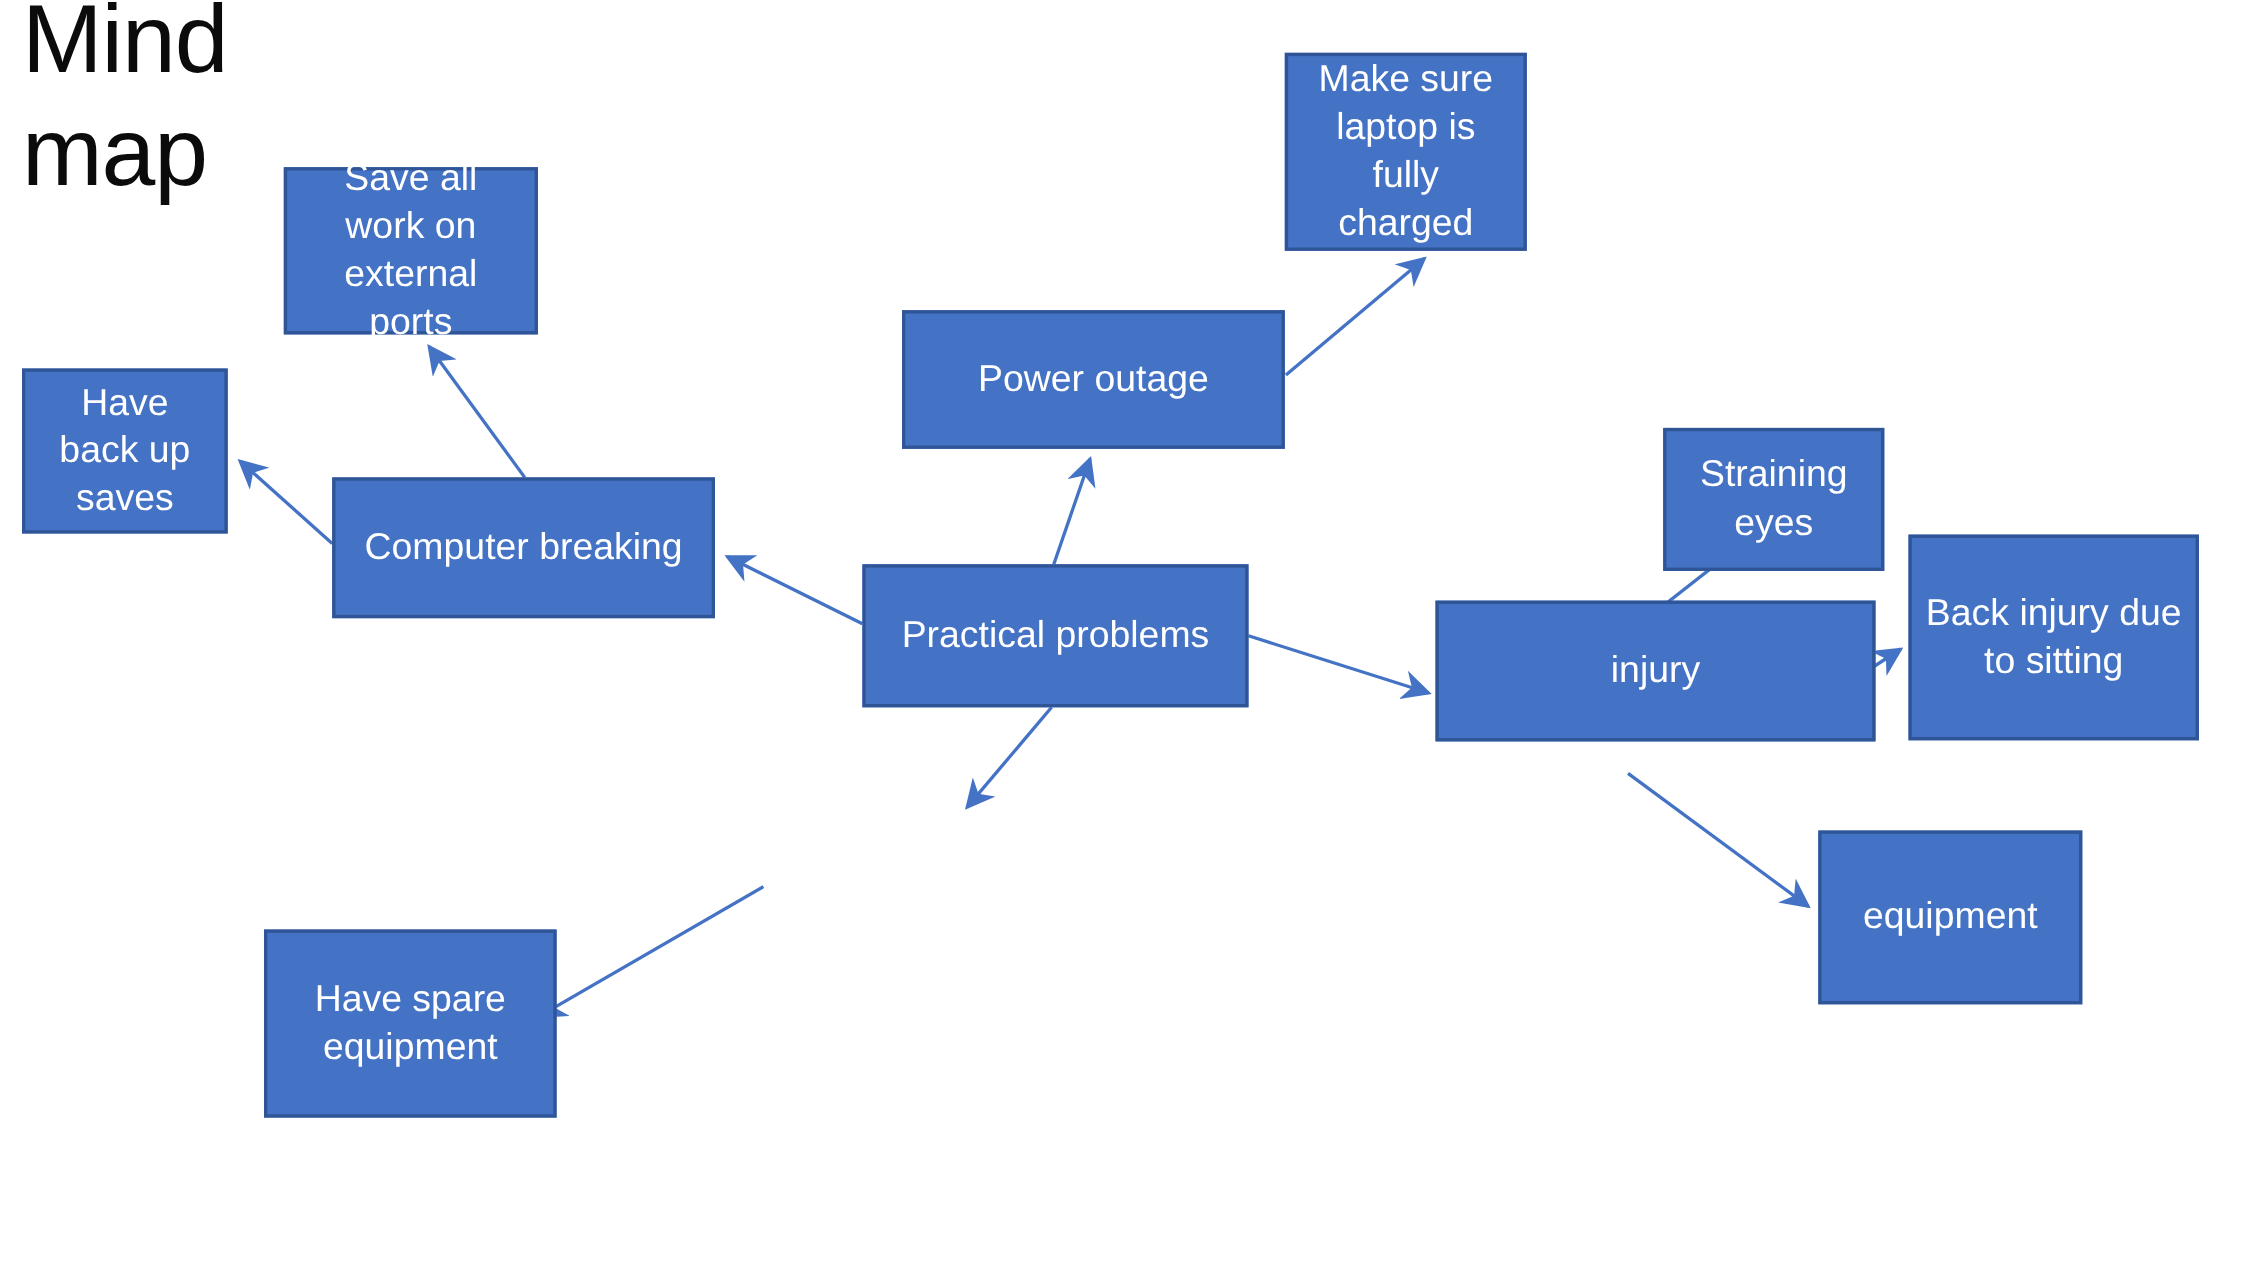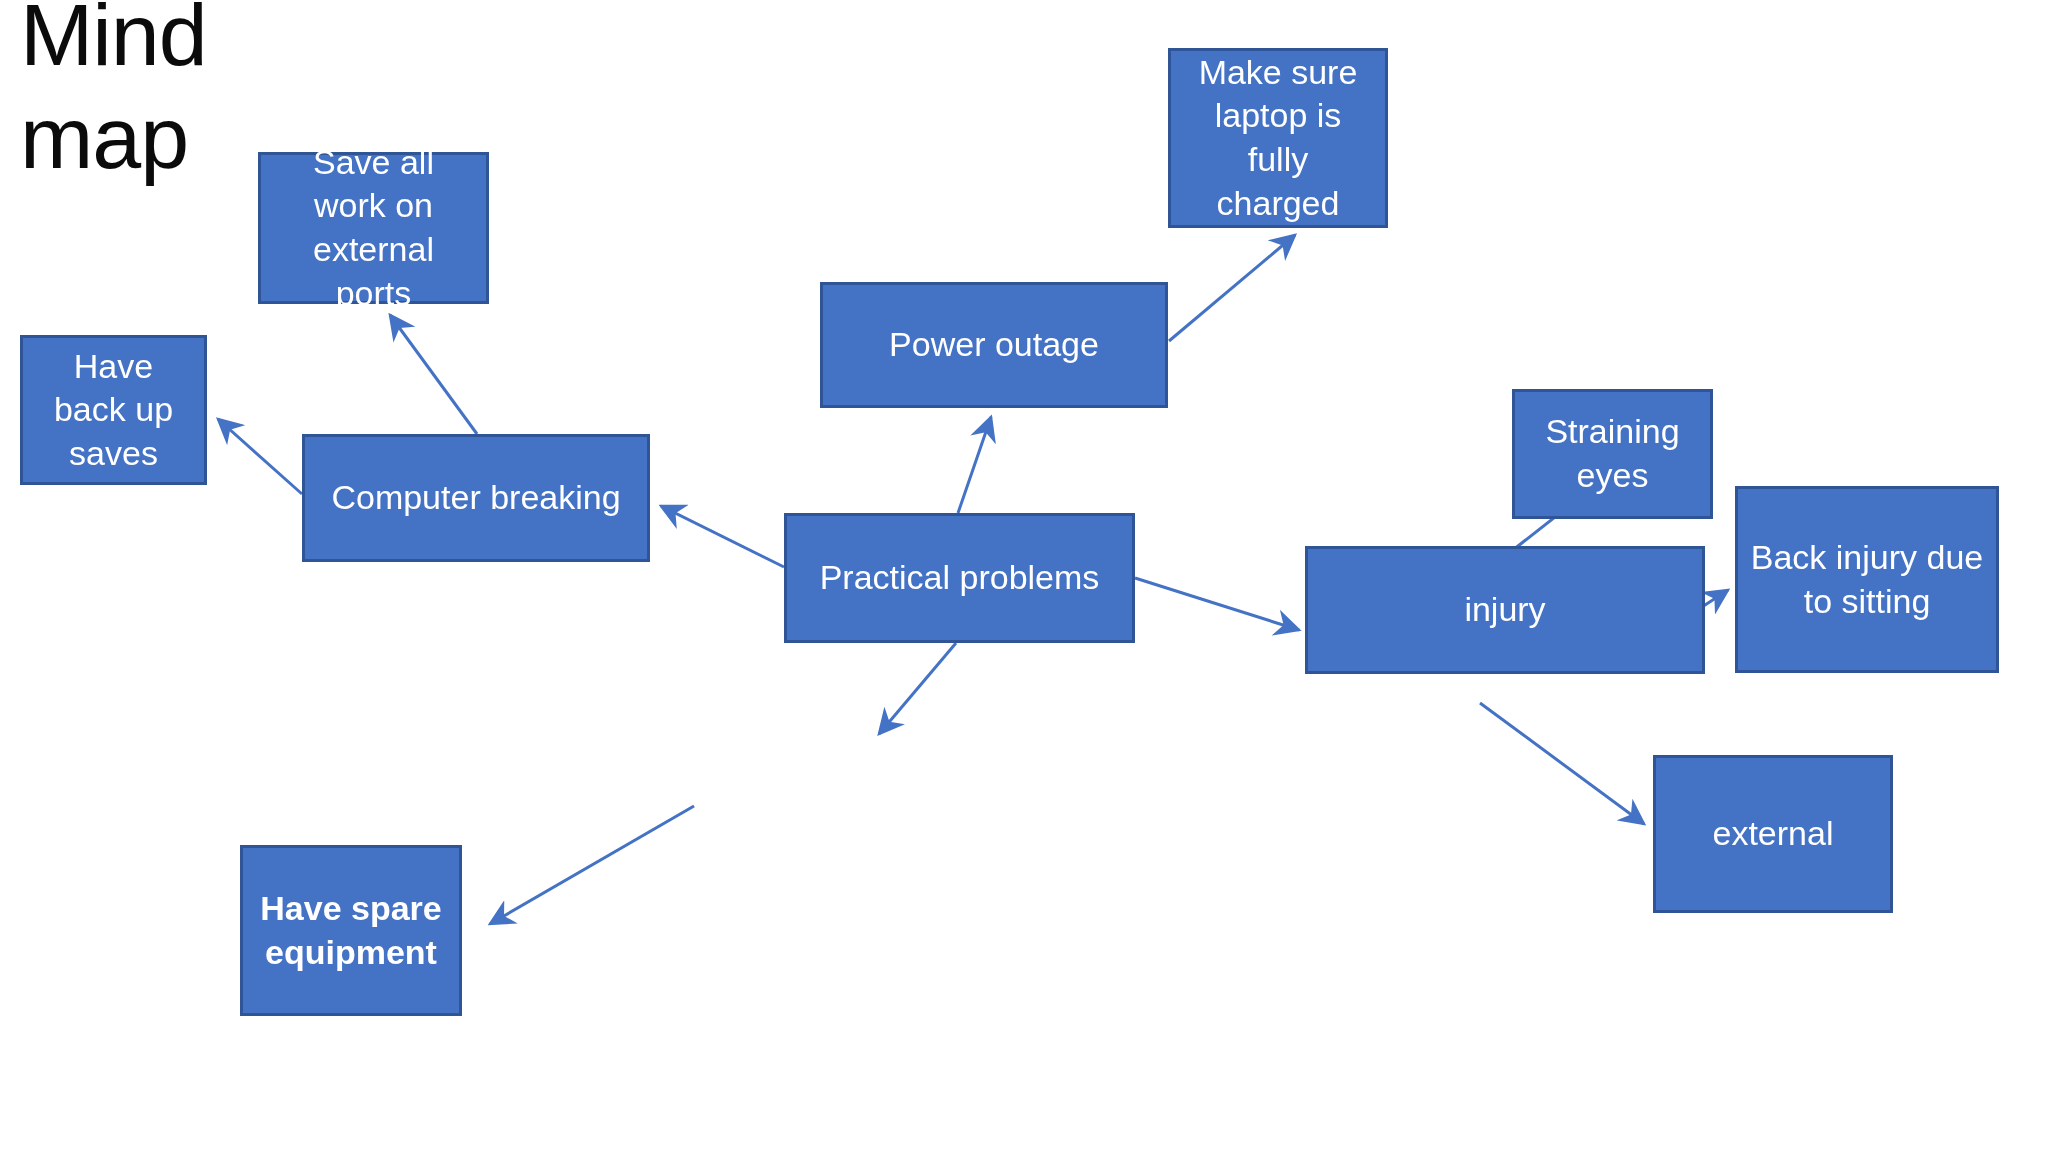--- a/index.html
+++ b/index.html
@@ -81,23 +81,23 @@
 
   <div class="node" style="left:258px;  top:152px; width:231px; height:152px;">Save all work on external ports</div>
 
   <div class="node" style="left:20px;   top:335px; width:187px; height:150px;">Have back up saves</div>
 
   <div class="node" style="left:820px;  top:282px; width:348px; height:126px;">Power outage</div>
 
   <div class="node" style="left:1168px; top:48px;  width:220px; height:180px;">Make sure laptop is fully charged</div>
 
 
-  <div class="node" style="left:240px;  top:845px; width:222px; height:171px;font-weight:bold;">Have spare equipment</div>
+  <div class="node" style="left:240px;  top:845px; width:266px; height:171px;">Have spare equipment</div>
 
   <div class="node" style="left:1305px; top:546px; width:400px; height:128px;">injury</div>
 
   <div class="node" style="left:1512px; top:345px; width:201px; height:130px;margin-top:44px;">Straining eyes</div>
 
   <div class="node" style="left:1735px; top:486px; width:264px; height:187px;">Back injury due to sitting</div>
 
-  <div class="node" style="left:1653px; top:755px; width:240px; height:158px;">external</div>
+  <div class="node" style="left:1653px; top:755px; width:240px; height:158px;">equipment</div>
 
 </div>
 
 </body></html>

